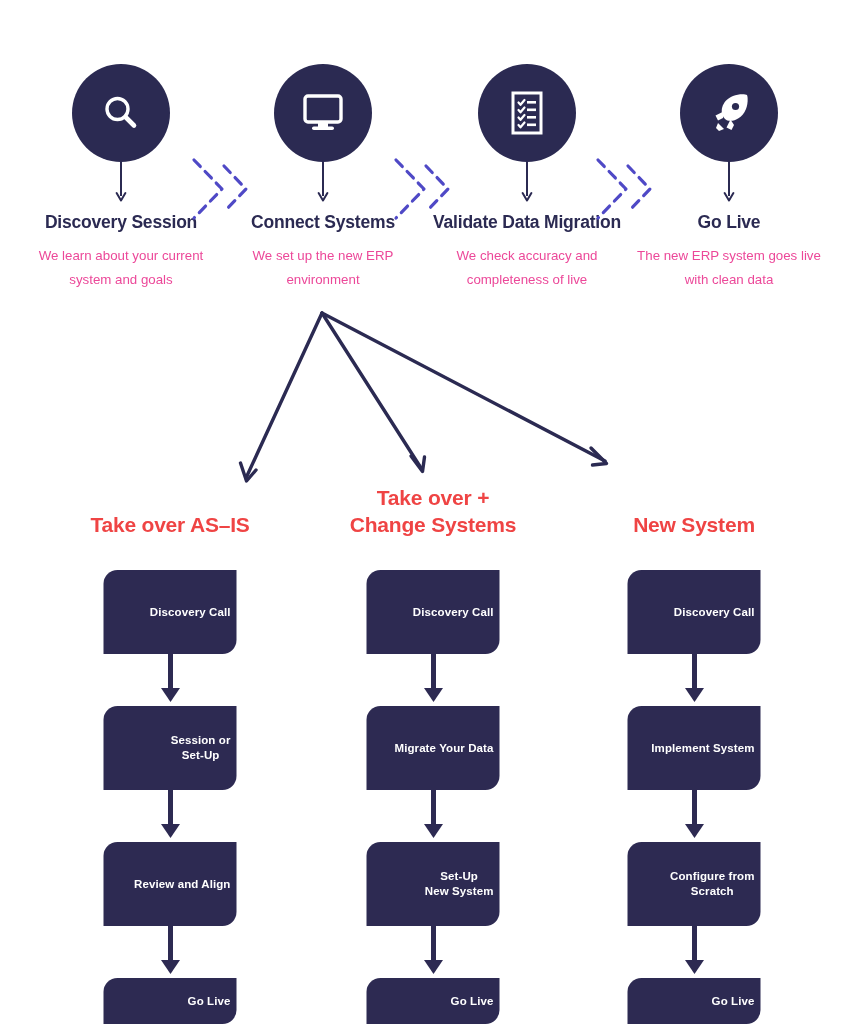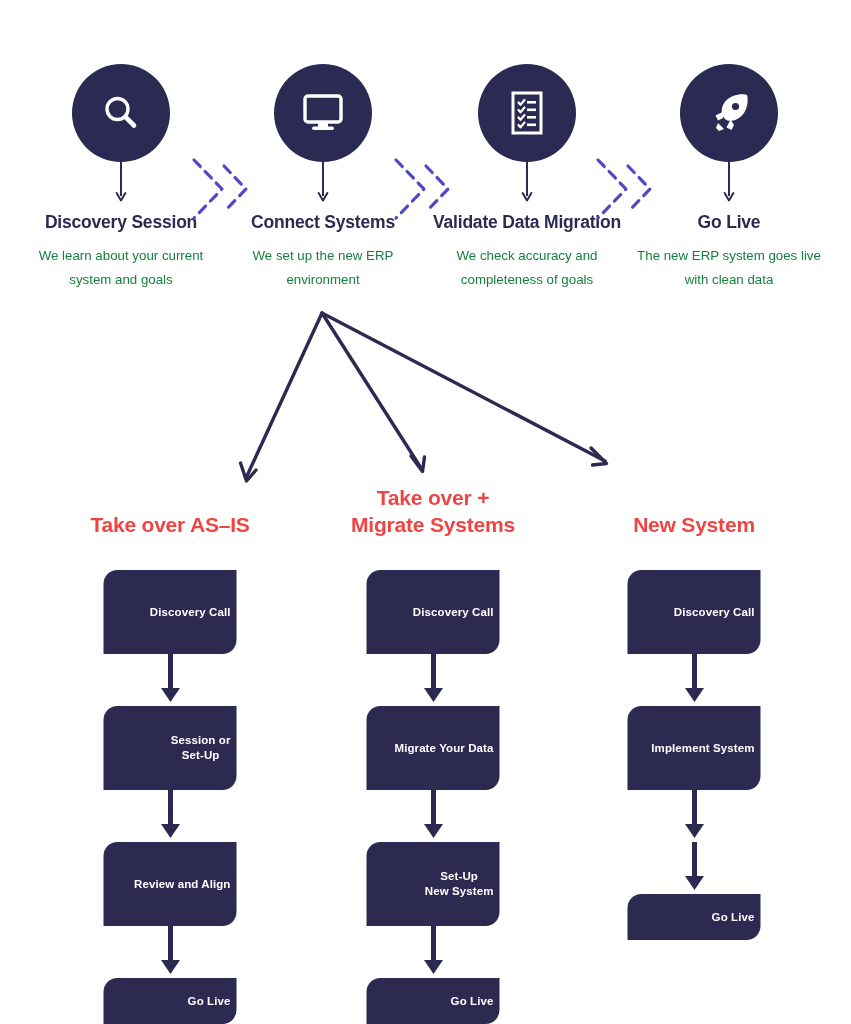--- a/index.html
+++ b/index.html
@@ -69,21 +69,21 @@
     letter-spacing: -0.2px;
     white-space: nowrap;
   }
   .step-desc {
     position: absolute;
     left: 0;
     top: 180px;
     width: 200px;
     font-size: 13.3px;
     line-height: 24px;
-    color: #15803d;
+    color: #ec4899;
   }
 
   
   .chev {
     position: absolute;
     top: 88px;
     width: 70px;
     height: 74px;
   }
 
@@ -212,21 +212,21 @@
             <path d="M12.5 36 L14.5 38.3 L18.5 33.5" fill="none" stroke="#ffffff" stroke-width="2.2" stroke-linecap="round" stroke-linejoin="round"></path>
             <rect x="21" y="34.5" width="9" height="2.6" fill="#ffffff"></rect>
           </svg>
         </span>
       </div>
       <svg class="step-stem" viewBox="0 0 14 42">
         <line x1="7" y1="0" x2="7" y2="34" stroke="#2b2a52" stroke-width="2"></line>
         <path d="M2.6 31 L7 38.5 L11.4 31" fill="none" stroke="#2b2a52" stroke-width="2" stroke-linecap="round" stroke-linejoin="round"></path>
       </svg>
       <div class="step-title">Validate Data Migration</div>
-      <div class="step-desc">We check accuracy and completeness of goals</div>
+      <div class="step-desc">We check accuracy and completeness of live</div>
     </div>
 
     <svg class="chev" style="left:592px;" viewBox="0 0 70 74">
       <path d="M6 8 L34 37 L6 66" fill="none" stroke="#4f49c6" stroke-width="3.2" stroke-dasharray="9 7" stroke-linecap="round" stroke-linejoin="round"></path>
       <path d="M36 14 L58 37 L36 60" fill="none" stroke="#4f49c6" stroke-width="3.2" stroke-dasharray="9 7" stroke-linecap="round" stroke-linejoin="round"></path>
     </svg>
 
     <div class="step" style="left:629px;">
       <div class="step-circle">
         <span>
@@ -303,21 +303,21 @@
 
       <div class="node short">
         <span>Go Live</span>
       </div>
     </div>
   </div>
 
   <div class="track" style="left:313px;">
     <div class="track-title two-line">
       <div>Take over +</div>
-      <div>Migrate Systems</div>
+      <div>Change Systems</div>
     </div>
     <div class="chain">
 
       <div class="node tall">
         <span>Discovery Call</span>
       </div>
       <div class="connector">
         <svg width="26" height="52" viewBox="0 0 26 52">
           <line x1="13" y1="0" x2="13" y2="38" stroke="#2d2a52" stroke-width="5"></line>
           <path d="M3.5 34 L13 48 L22.5 34 Z" fill="#2d2a52"></path>
@@ -372,20 +372,26 @@
       <div class="node tall">
         <span>Implement System</span>
       </div>
       <div class="connector">
         <svg width="26" height="52" viewBox="0 0 26 52">
           <line x1="13" y1="0" x2="13" y2="38" stroke="#2d2a52" stroke-width="5"></line>
           <path d="M3.5 34 L13 48 L22.5 34 Z" fill="#2d2a52"></path>
         </svg>
       </div>
 
+      <div class="node tall">
+        <span>
+          <span>Configure from</span><br>
+          <span>Scratch</span>
+        </span>
+      </div>
       <div class="connector">
         <svg width="26" height="52" viewBox="0 0 26 52">
           <line x1="13" y1="0" x2="13" y2="38" stroke="#2d2a52" stroke-width="5"></line>
           <path d="M3.5 34 L13 48 L22.5 34 Z" fill="#2d2a52"></path>
         </svg>
       </div>
 
       <div class="node short">
         <span>Go Live</span>
       </div>

